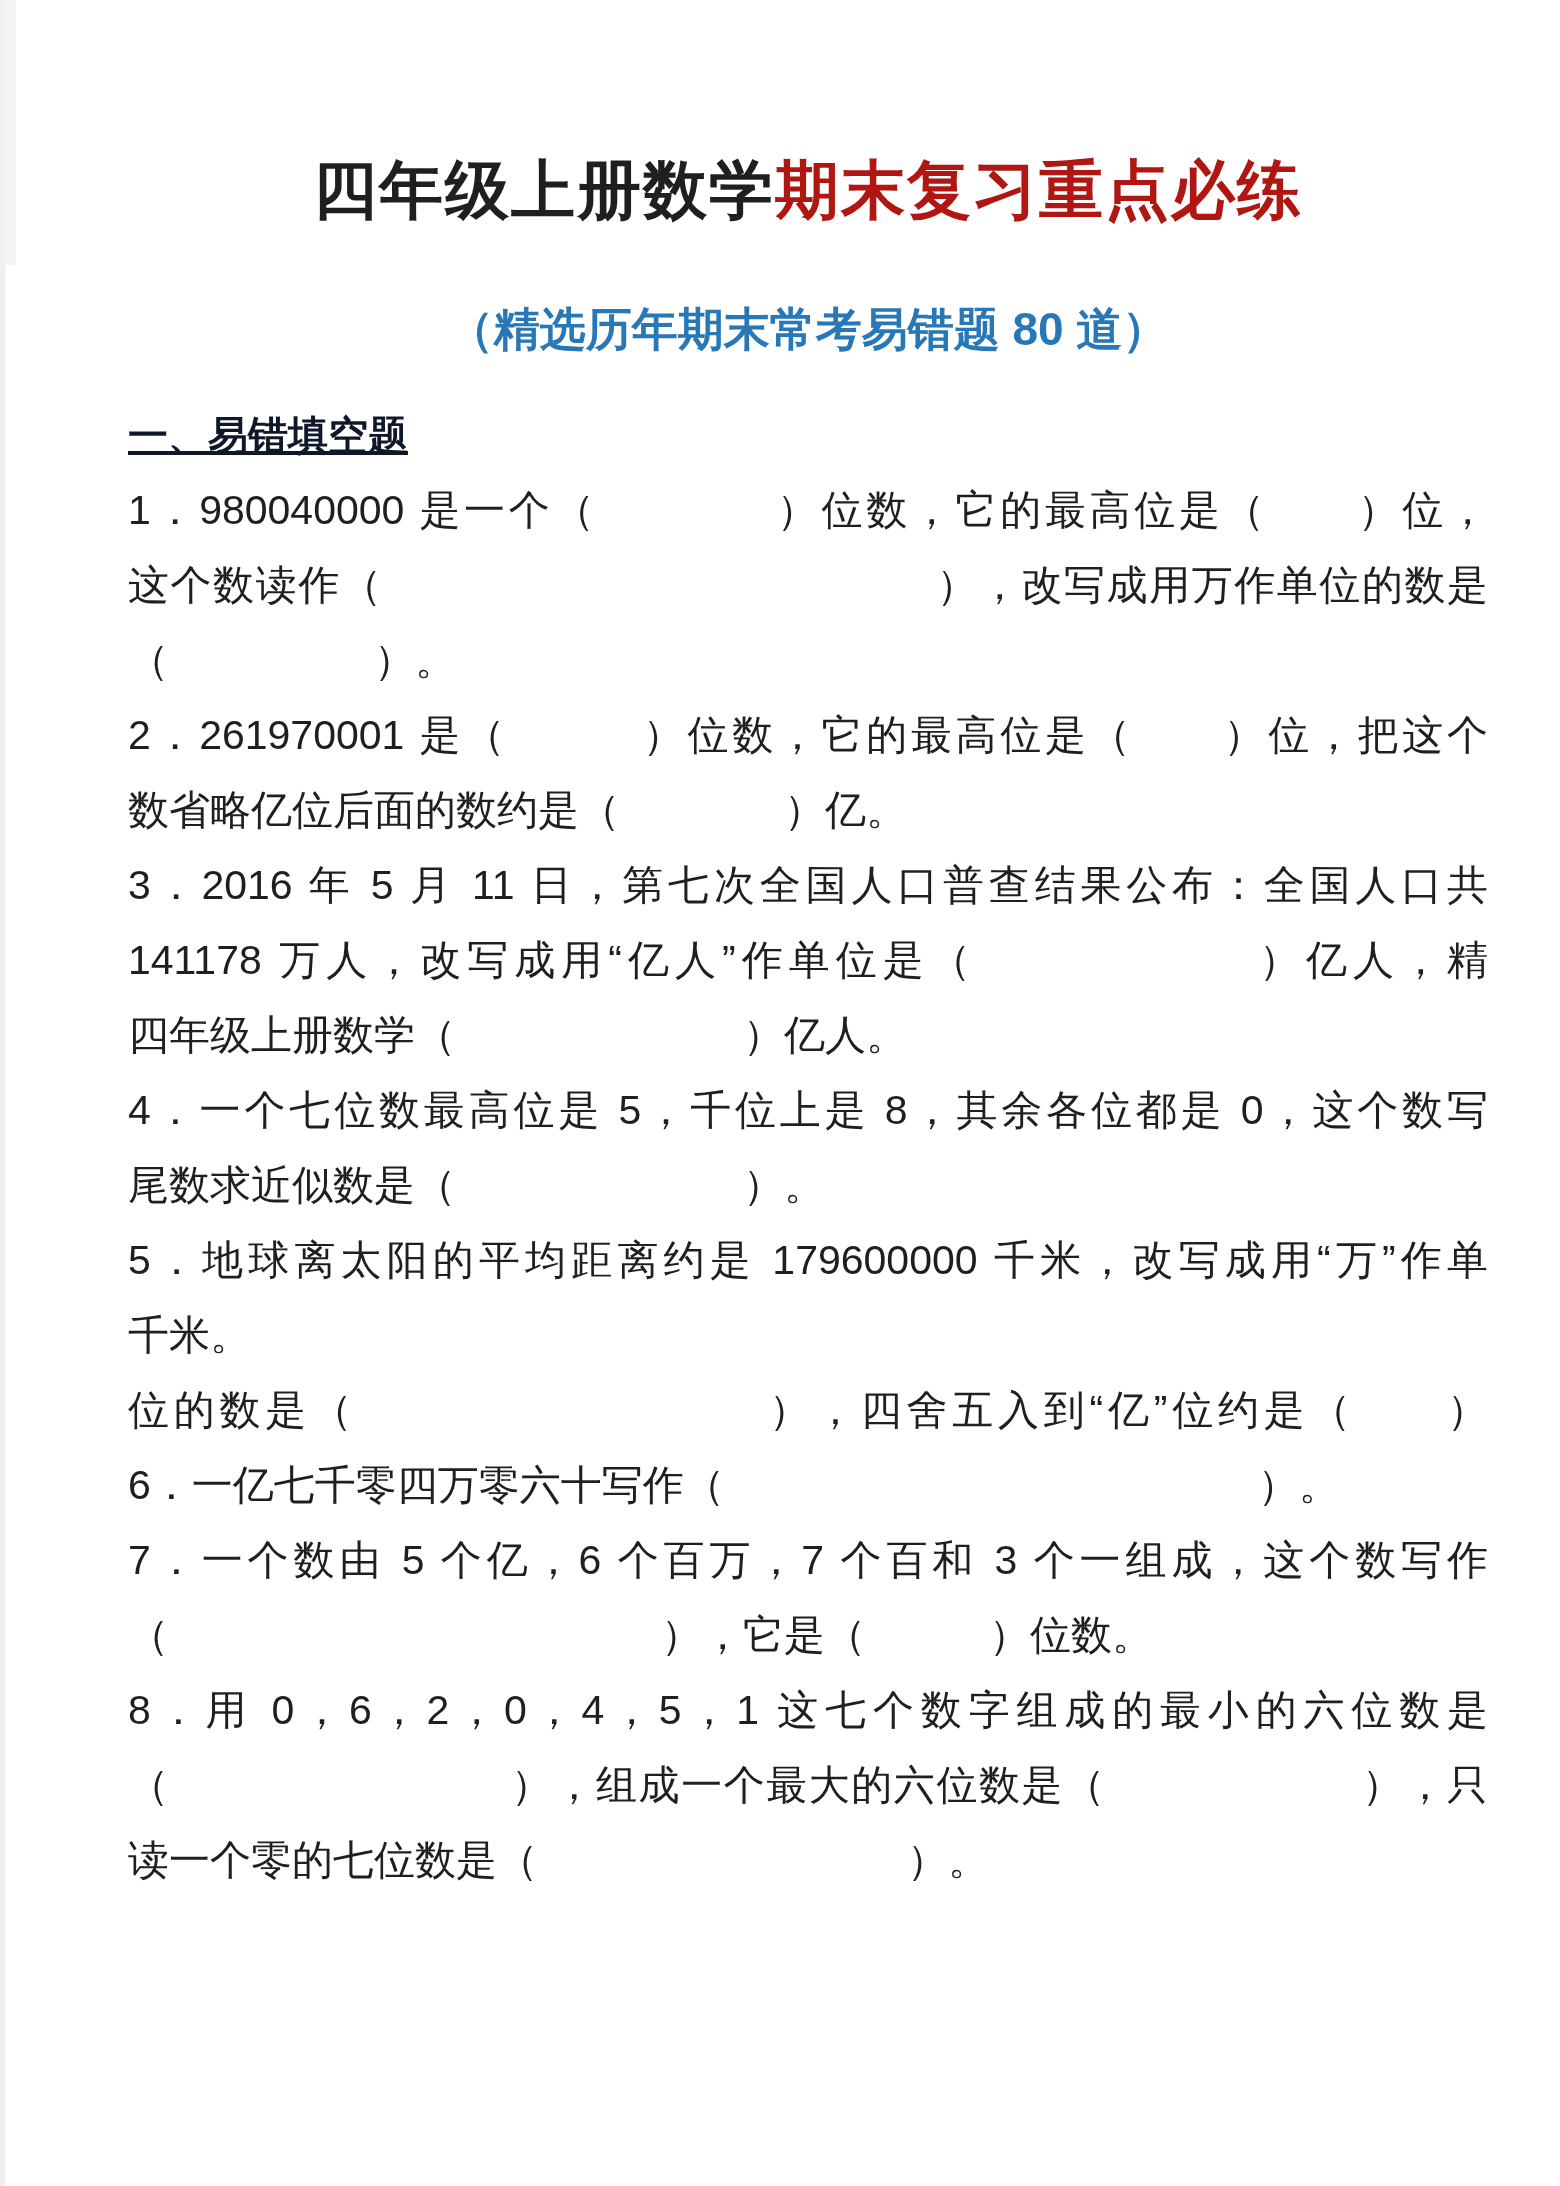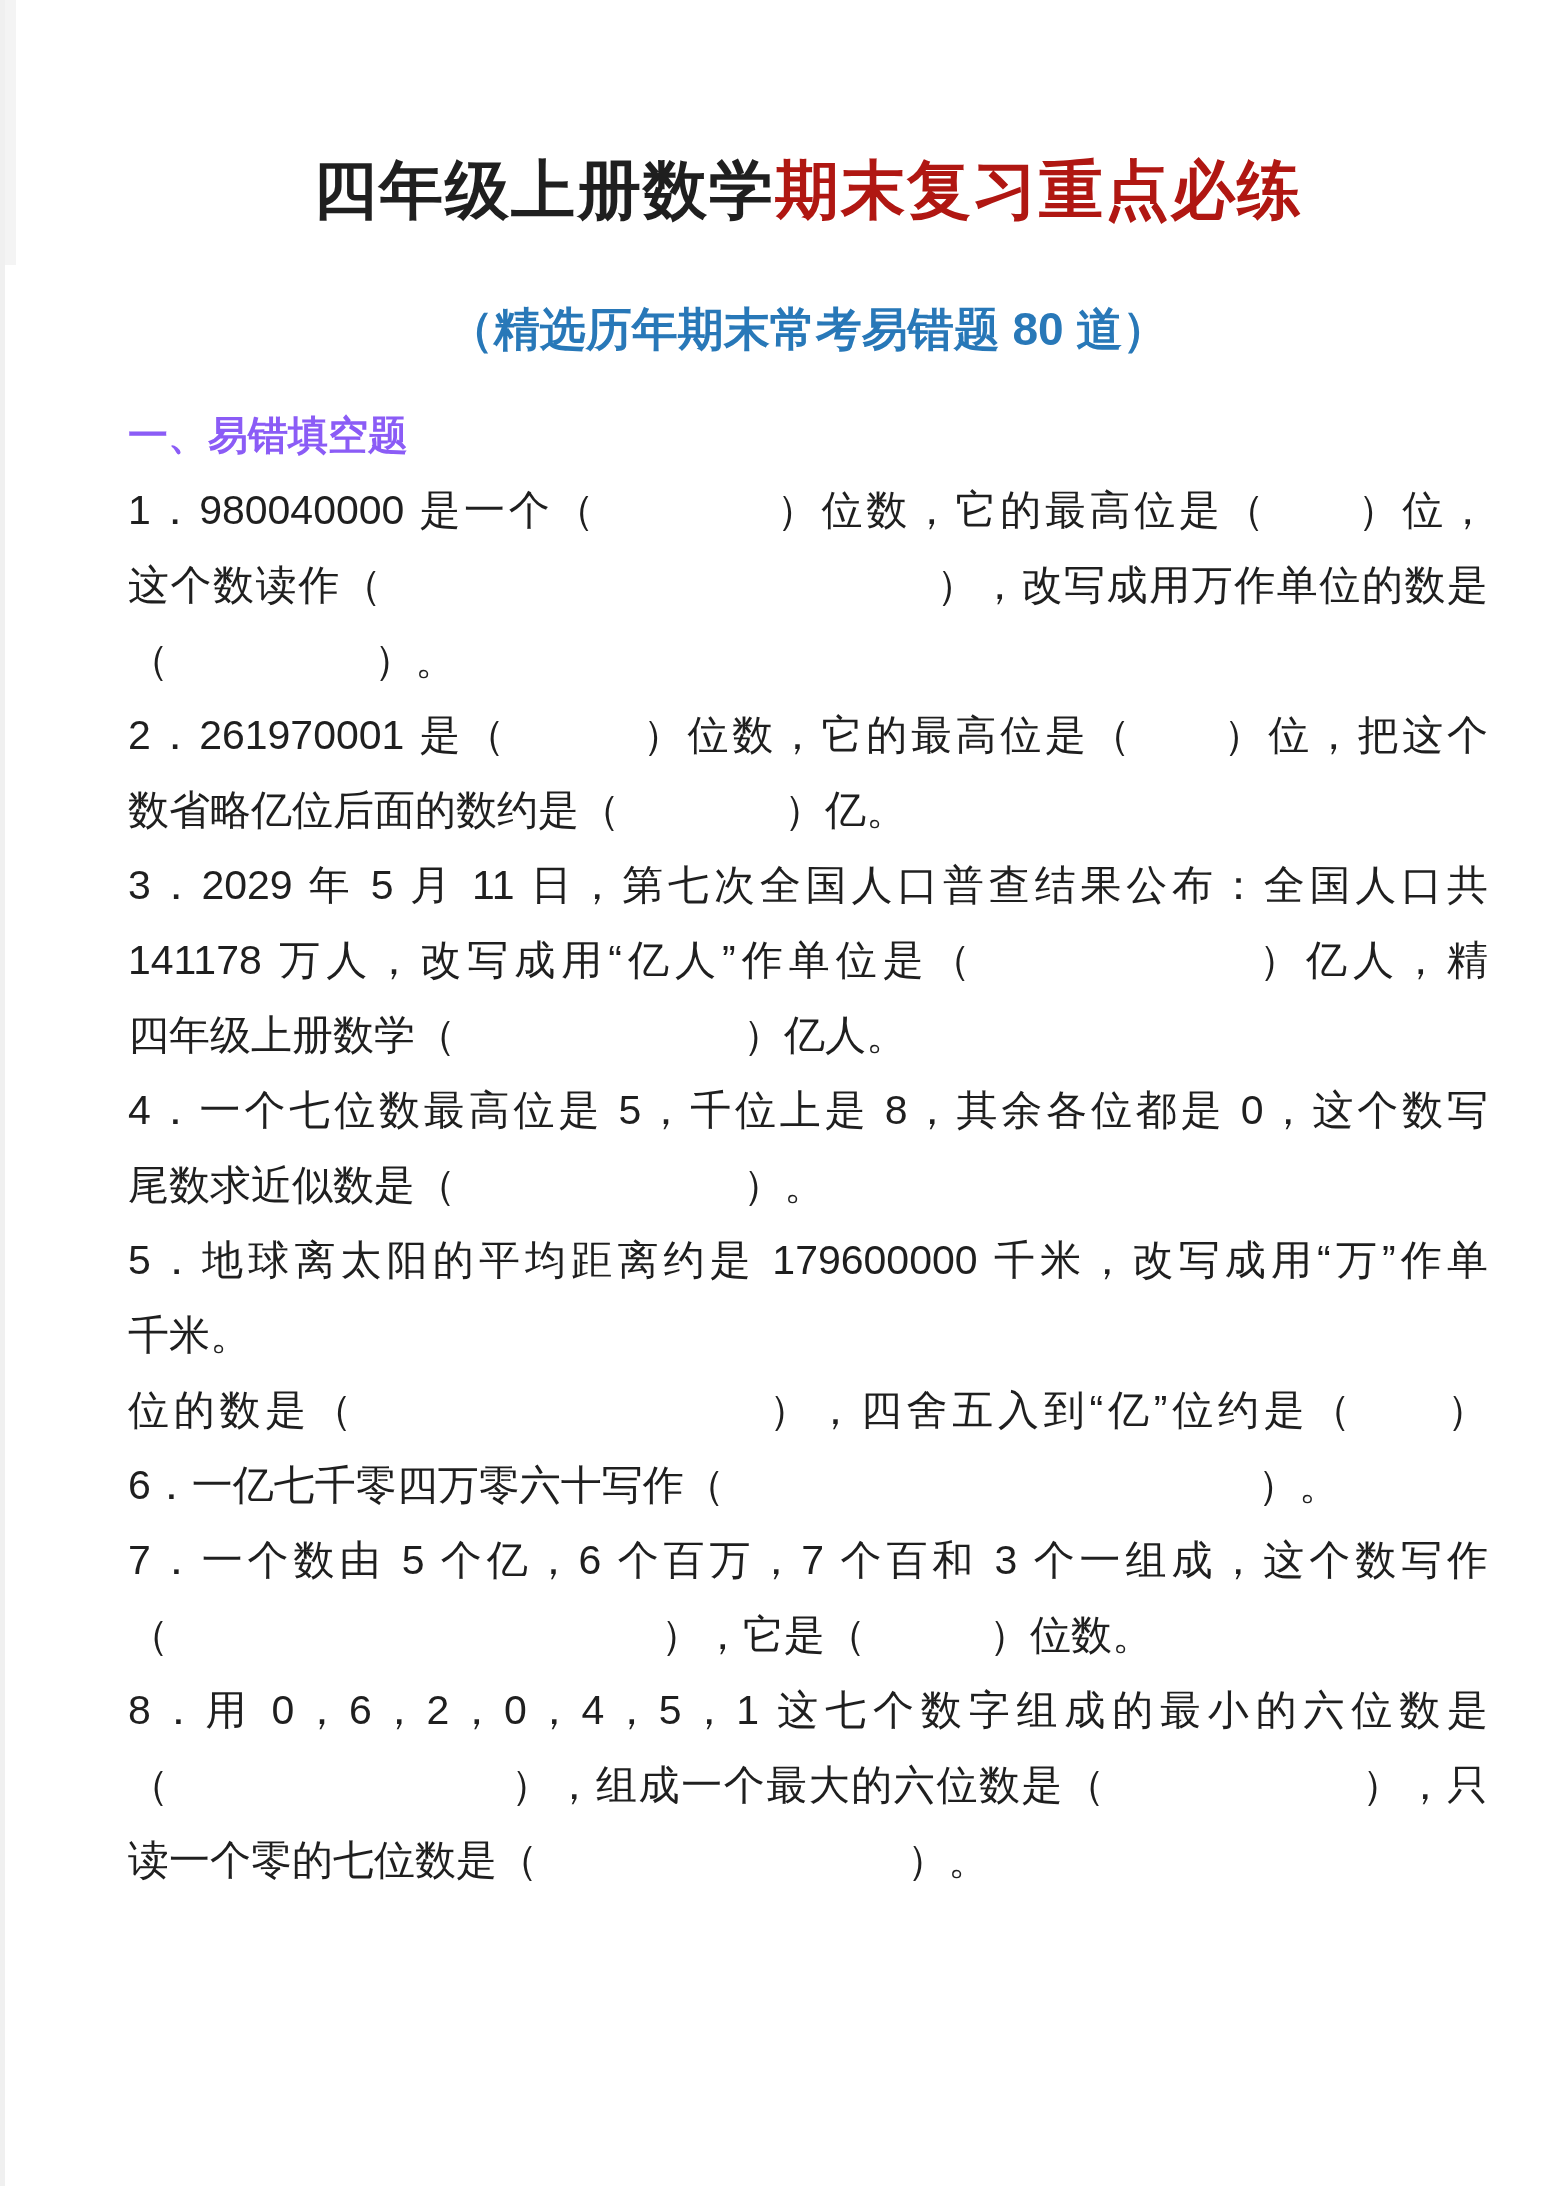--- a/index.html
+++ b/index.html
@@ -49,21 +49,22 @@
     white-space: nowrap;
   }
   .content {
     width: 1360px;
     margin: 40px auto 0 auto;
   }
   .section-heading {
     font-size: 40px;
     font-weight: 700;
     line-height: 75px;
-    color: #8b5cf6;
+    color: #0f172a;
+    text-decoration: underline;
   }
   .question { margin: 0; }
   .line {
     font-size: 41px;
     line-height: 75px;
     text-align: left;
   }
   .line.fill {
     text-align: justify;
     text-align-last: justify;
@@ -88,21 +89,21 @@
       <div class="line fill">这个数读作（　　　　　　　　　　　　　），改写成用万作单位的数是</div>
       <div class="line">（　　　　　）。</div>
     </div>
 
     <div class="question">
       <div class="line fill">2．261970001 是（　　　）位数，它的最高位是（　　）位，把这个</div>
       <div class="line">数省略亿位后面的数约是（　　　　）亿。</div>
     </div>
 
     <div class="question">
-      <div class="line fill">3．2029 年 5 月 11 日，第七次全国人口普查结果公布：全国人口共</div>
+      <div class="line fill">3．2016 年 5 月 11 日，第七次全国人口普查结果公布：全国人口共</div>
       <div class="line fill">141178 万人，改写成用“亿人”作单位是（　　　　　　）亿人，精</div>
       <div class="line">四年级上册数学（　　　　　　　）亿人。</div>
     </div>
 
     <div class="question">
       <div class="line fill">4．一个七位数最高位是 5，千位上是 8，其余各位都是 0，这个数写</div>
       <div class="line">尾数求近似数是（　　　　　　　）。</div>
     </div>
 
     <div class="question">

